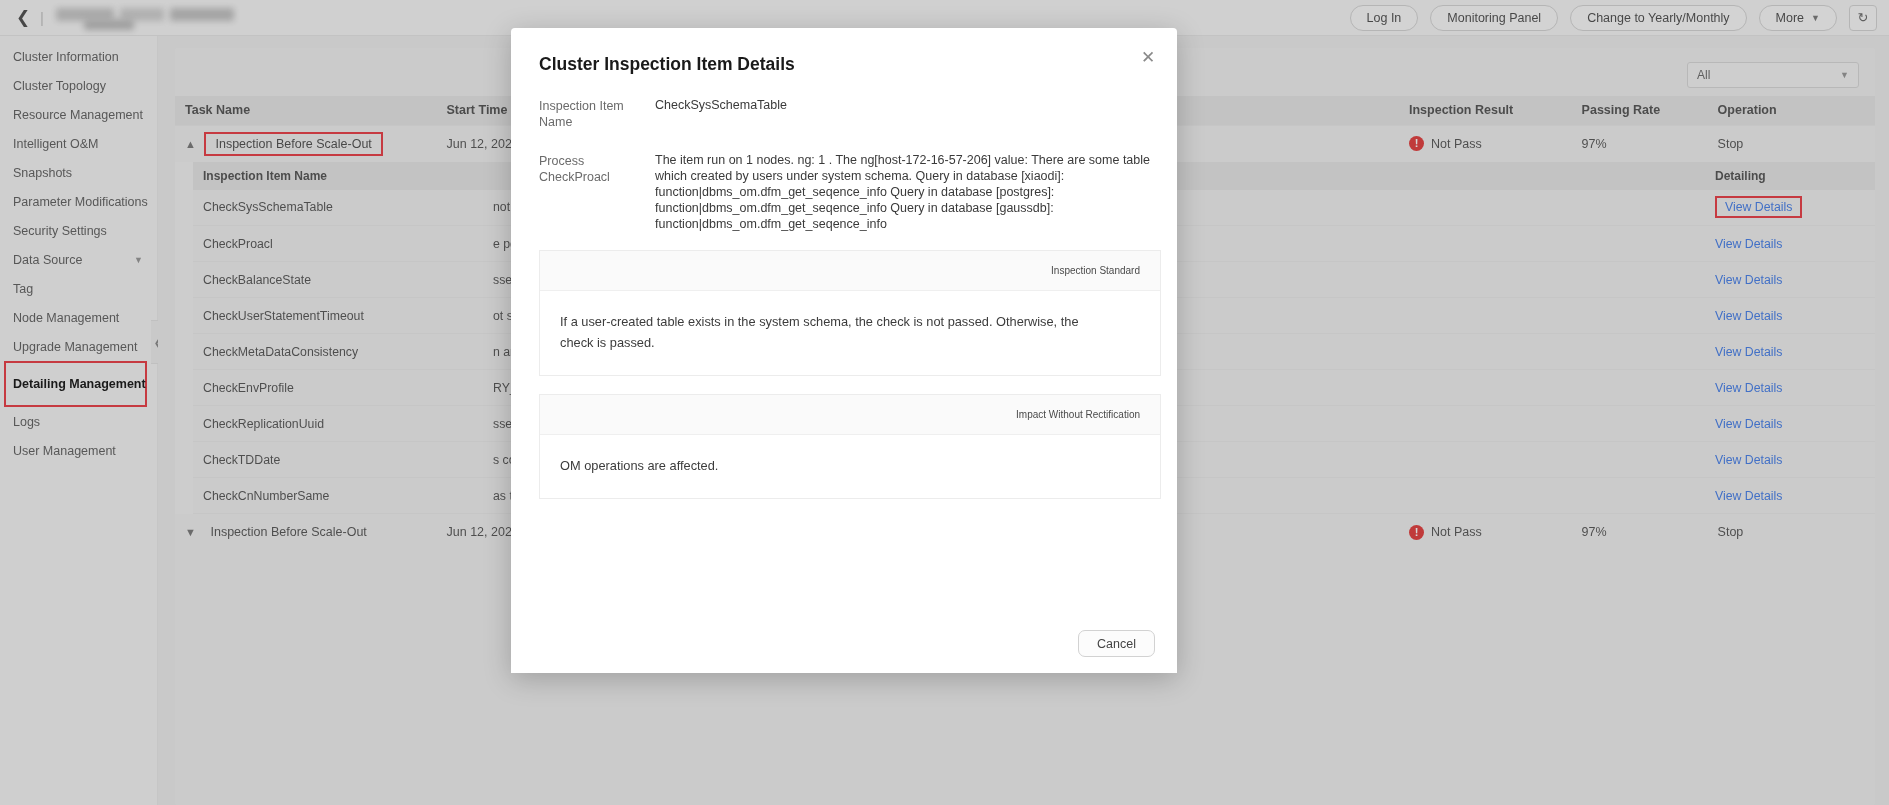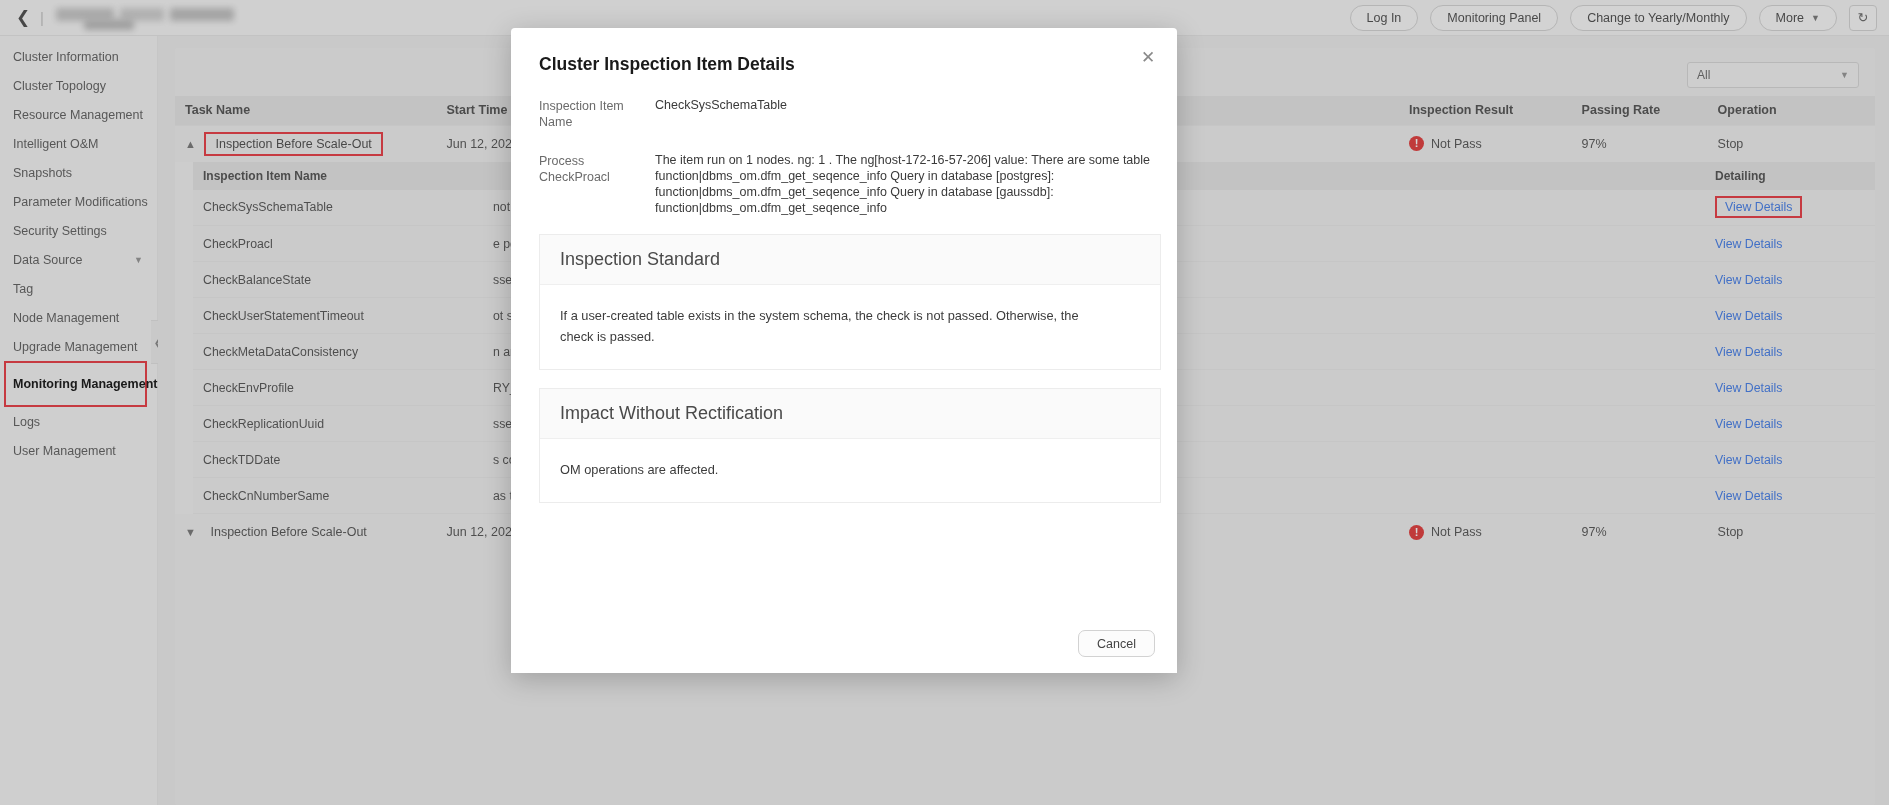--- a/index.html
+++ b/index.html
@@ -183,22 +183,23 @@
     line-height: 16px; padding-top: 1px;
   }
   .field-value {
     flex: 1; font-size: 12.5px; color: #3a3a3a; line-height: 16px;
     word-break: break-word;
   }
   .proc-line { display: block; }
 
   .panel { margin-top: 18px; border: 1px solid #ececec; }
   .panel-head {
-    background: #fafafa; padding: 14px 20px; font-size: 18px; color: #4a4a4a;
+    background: #fafafa; padding: 14px 20px; font-size: 10px; color: #4a4a4a;
     border-bottom: 1px solid #efefef;
+    text-align: right;
   }
   .panel-body {
     background: #fff; padding: 20px 20px 22px 20px;
     font-size: 12.8px; color: #3c3c3c; line-height: 21px;
   }
   .panel-body .sline { display: block; }
 
   .modal-foot {
     flex: 0 0 auto; padding: 14px 22px 16px 22px;
     display: flex; justify-content: flex-end;
@@ -275,21 +276,21 @@
         <span class="lbl">Tag</span>
       </div>
       <div class="side-item">
         <span class="lbl">Node Management</span>
       </div>
       <div class="side-item">
         <span class="lbl">Upgrade Management</span>
       </div>
       <div class="side-item active-box">
         <span class="hl"></span>
-        <span class="lbl">Monitoring Management</span>
+        <span class="lbl">Detailing Management</span>
       </div>
       <div class="side-item">
         <span class="lbl">Logs</span>
       </div>
       <div class="side-item">
         <span class="lbl">User Management</span>
       </div>
     </div>
     <div class="collapse-handle">
       <span>❮</span>
@@ -459,20 +460,21 @@
 
       <div class="field-row">
         <div class="field-label">Inspection Item Name</div>
         <div class="field-value">CheckSysSchemaTable</div>
       </div>
 
       <div class="field-row">
         <div class="field-label">Process CheckProacl</div>
         <div class="field-value">
           <span class="proc-line">The item run on 1 nodes. ng: 1 . The ng[host-172-16-57-206] value: There are some table</span>
+          <span class="proc-line">which created by users under system schema. Query in database [xiaodi]:</span>
           <span class="proc-line">function|dbms_om.dfm_get_seqence_info Query in database [postgres]:</span>
           <span class="proc-line">function|dbms_om.dfm_get_seqence_info Query in database [gaussdb]:</span>
           <span class="proc-line">function|dbms_om.dfm_get_seqence_info</span>
         </div>
       </div>
 
       <div class="panel">
         <div class="panel-head">Inspection Standard</div>
         <div class="panel-body">
           <span class="sline">If a user-created table exists in the system schema, the check is not passed. Otherwise, the</span>

